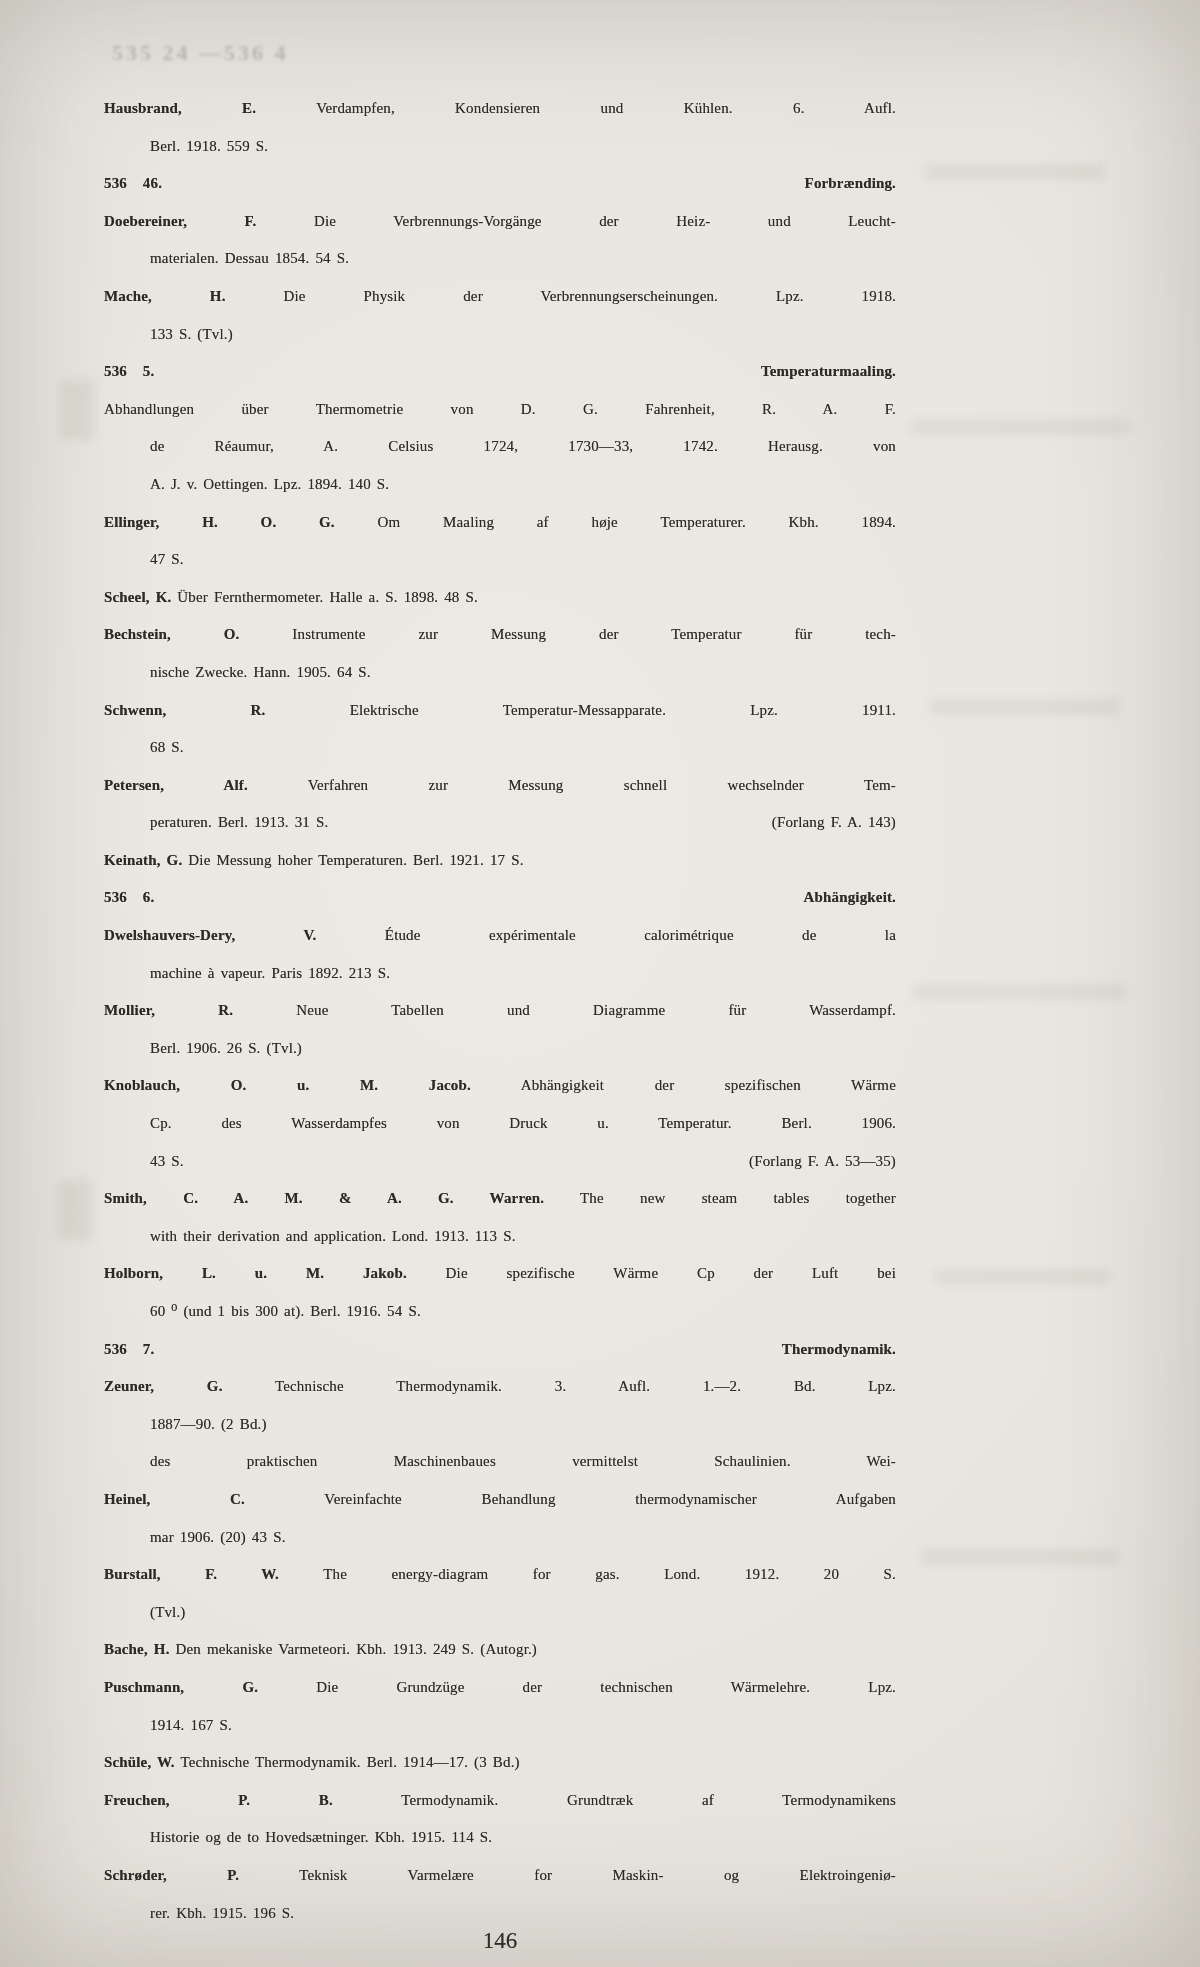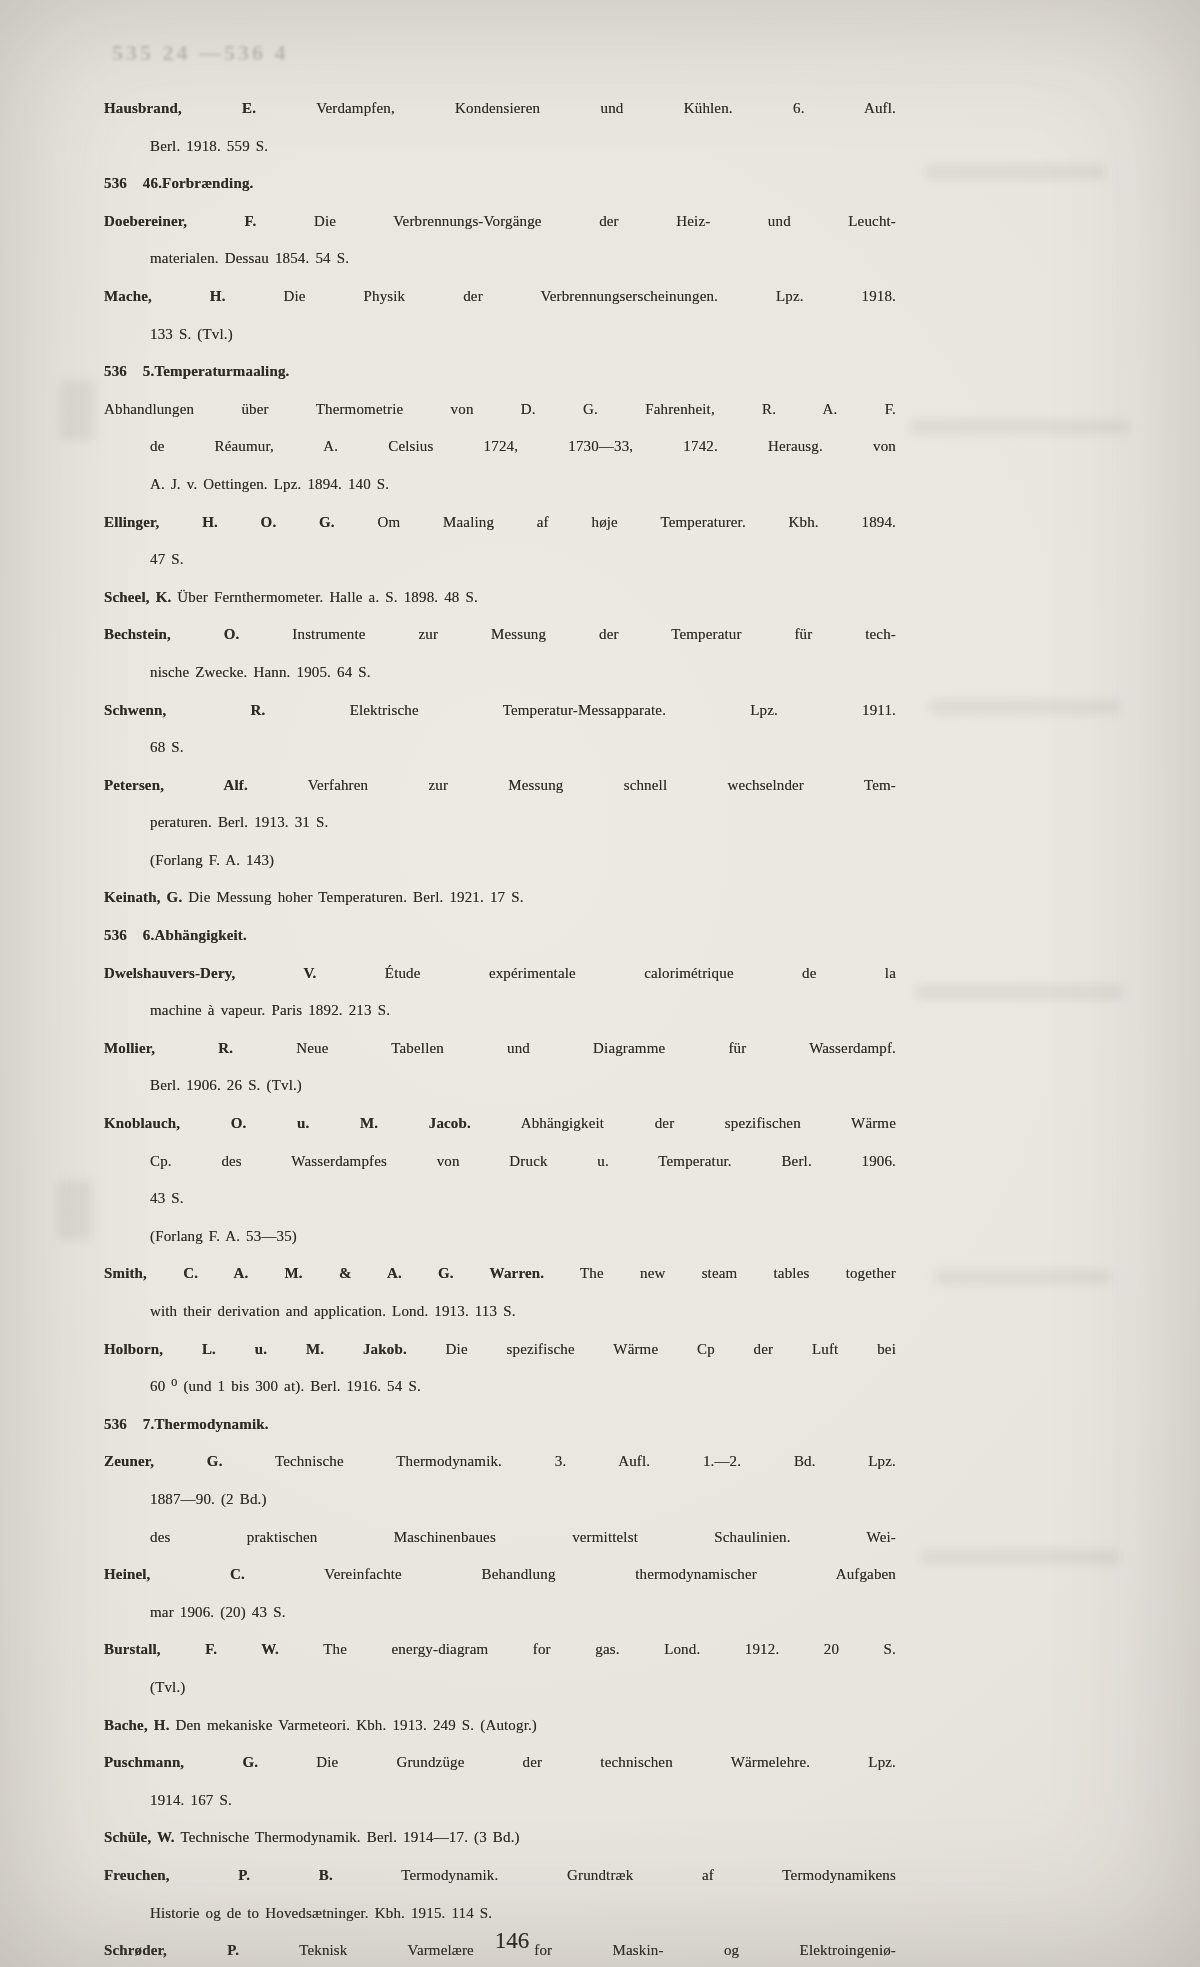--- a/index.html
+++ b/index.html
@@ -52,34 +52,34 @@
     text-shadow: 0 0 0.6px rgba(45, 42, 37, 0.55);
   }
 
   .line { text-align: justify; }
   .line.fill { text-align-last: justify; }
   .line.cont { padding-left: 46px; }
   .line.split {
     display: flex;
     justify-content: space-between;
     text-align: left;
-    flex-direction: column;
   }
 
   .author { font-weight: 700; }
 
   .section {
     display: flex;
+    justify-content: space-between;
     font-weight: 700;
   }
   .section .code { word-spacing: 12px; }
 
   .page-number {
     position: absolute;
-    left: 116px; top: 1928px;
+    left: 104px; top: 1928px;
     width: 792px;
     text-align: center;
     font-size: 23px;
     text-shadow: 0 0 0.6px rgba(45, 42, 37, 0.55);
   }
 </style>
 </head>
 <body>
 
 <div class="page">

